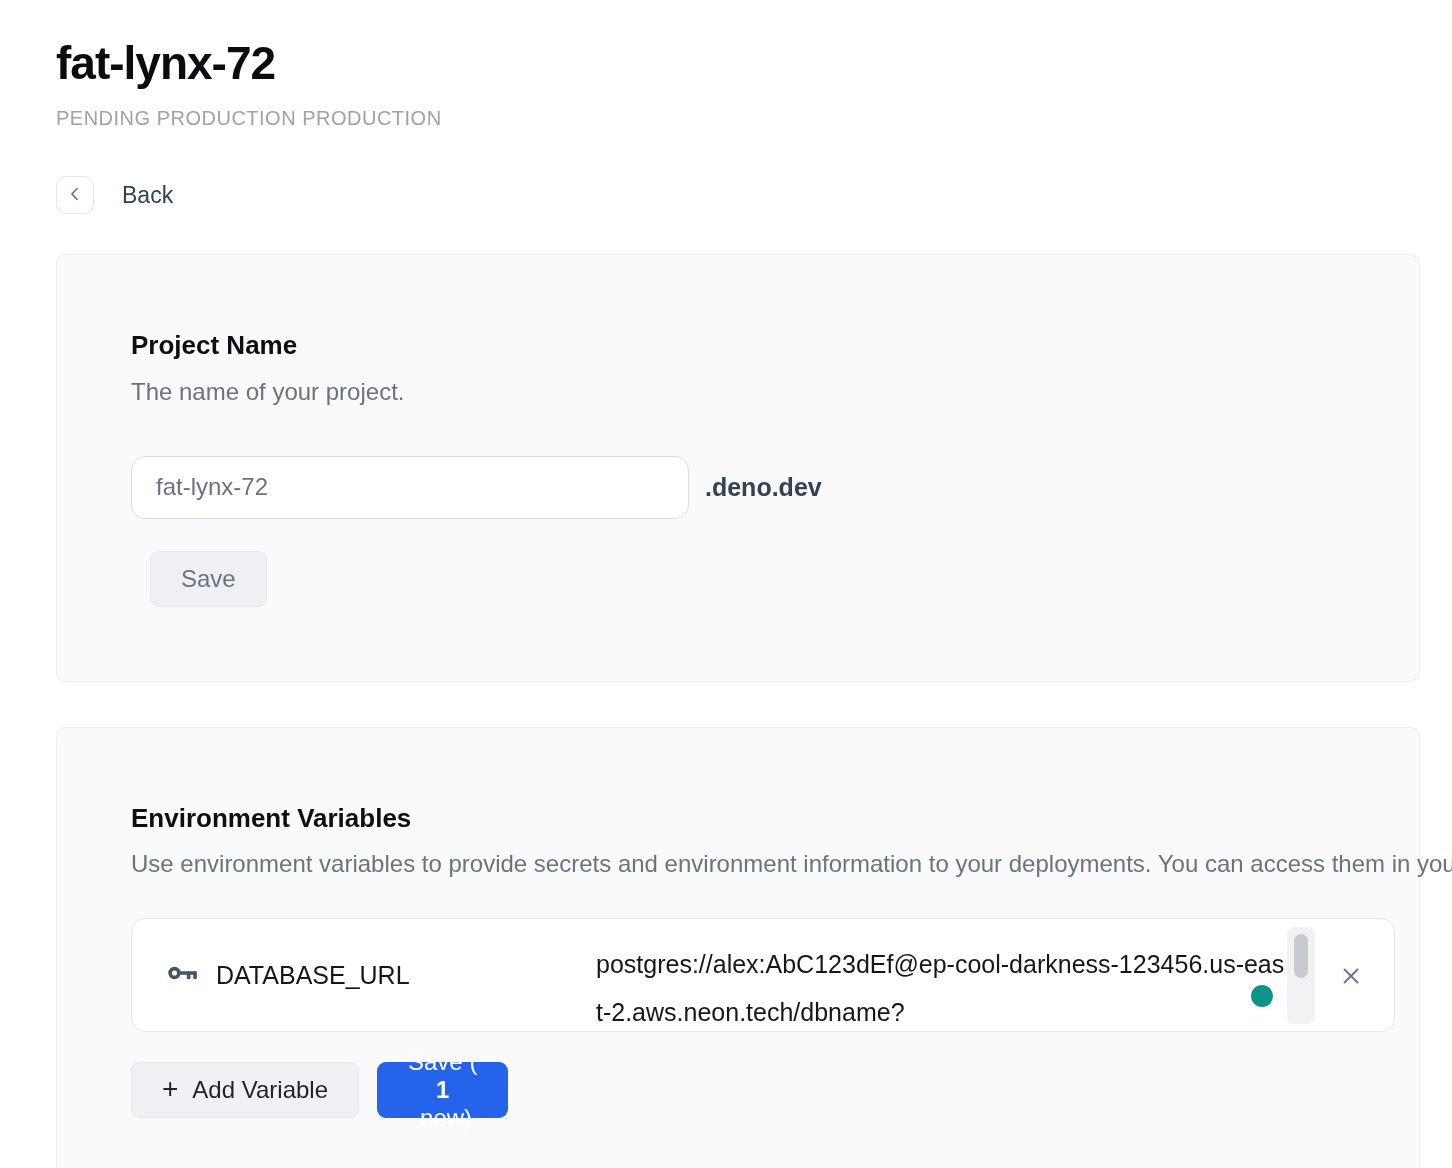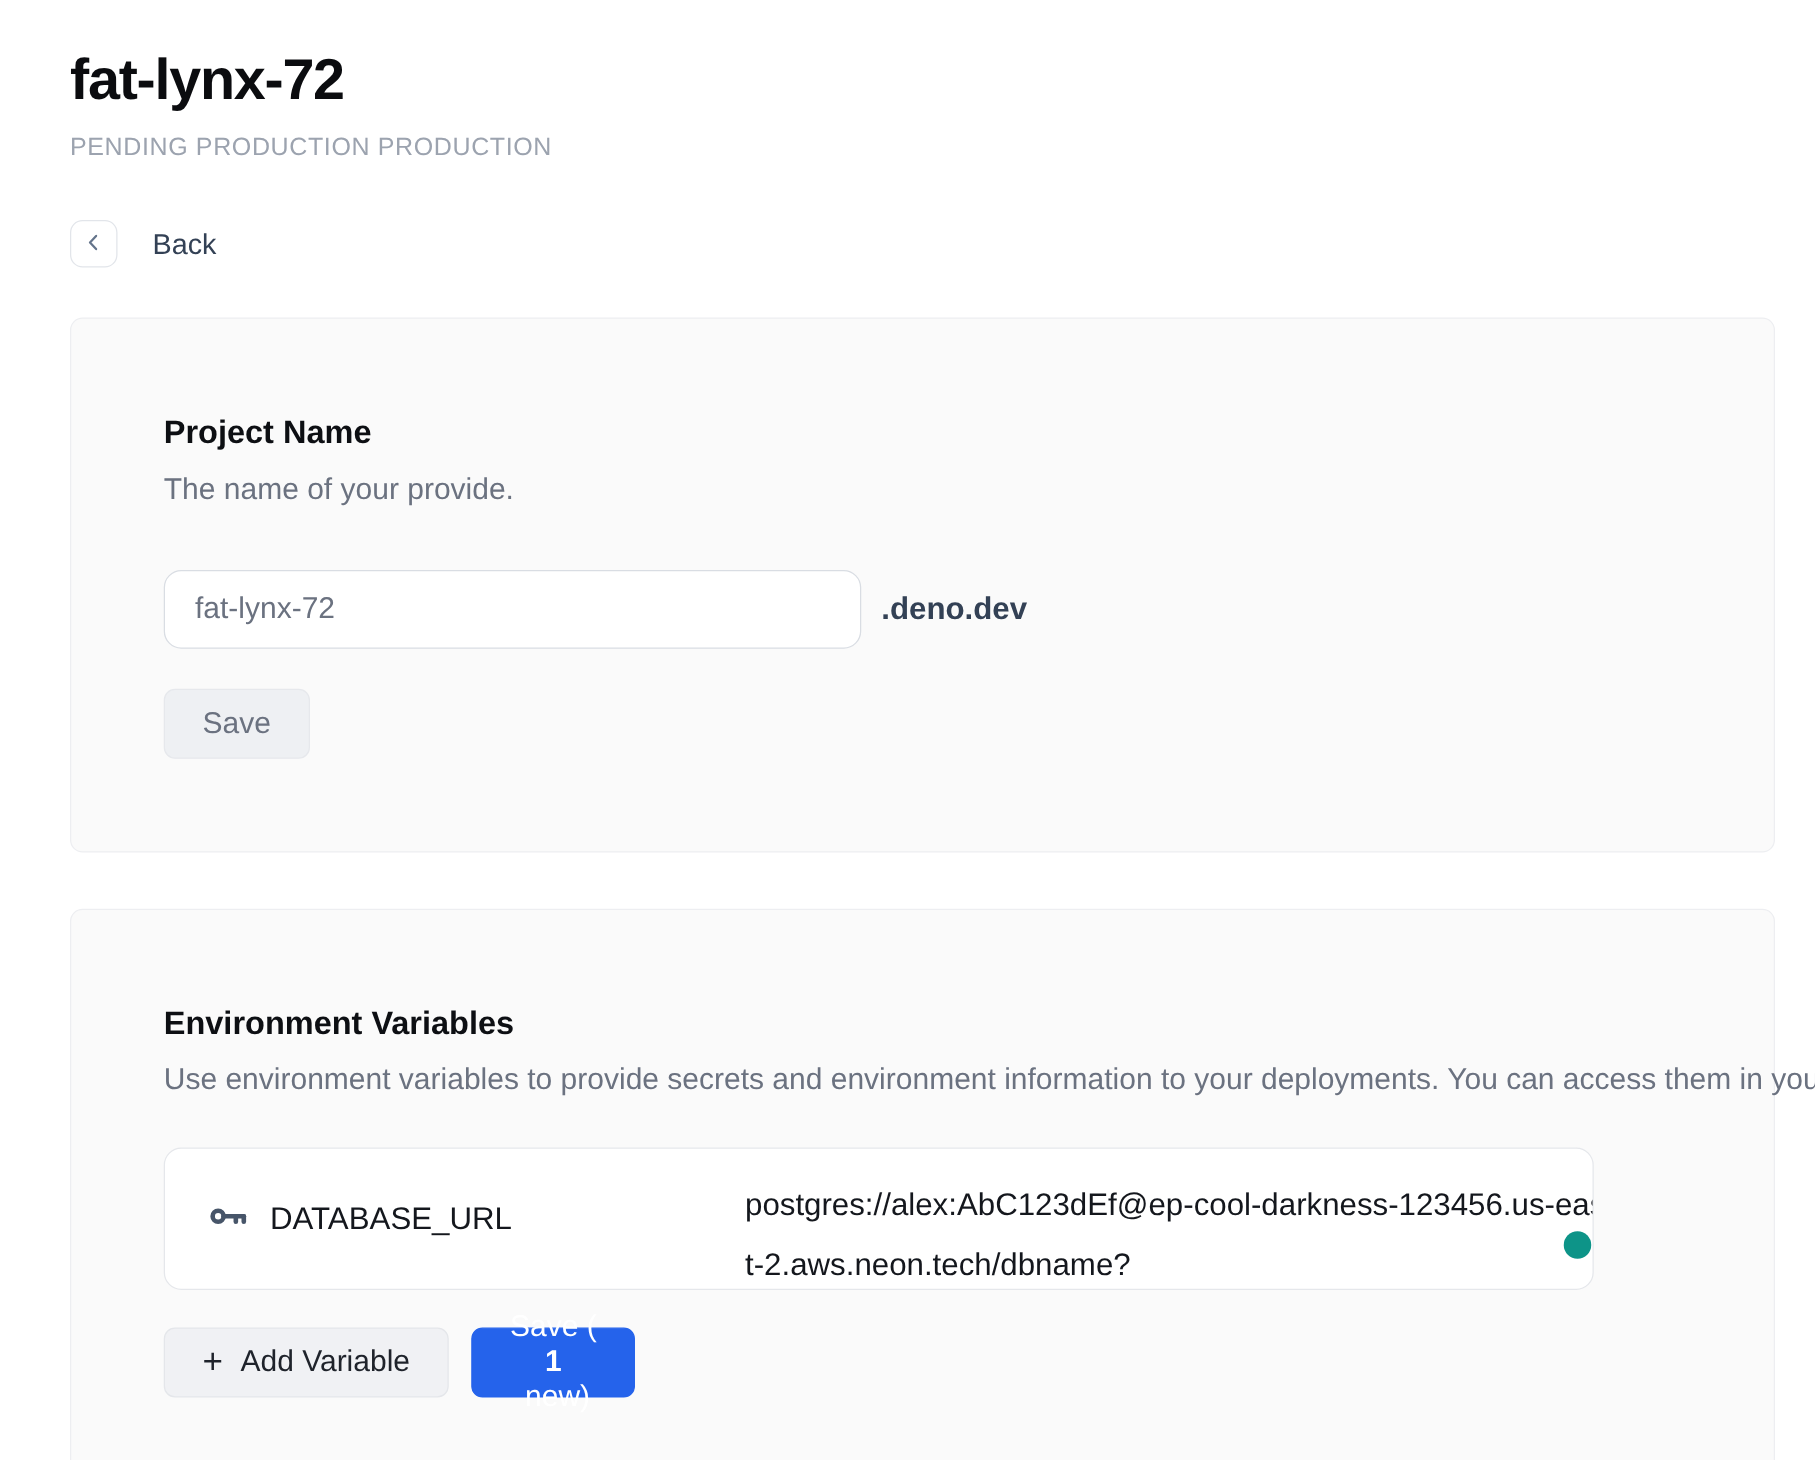--- a/index.html
+++ b/index.html
@@ -82,27 +82,27 @@
     font-family: "Liberation Sans", sans-serif;
     font-size: 24px;
     cursor: pointer;
   }
   .btn-muted {
     background: #eef0f3;
     border: 1px solid #e6e8ec;
     color: #6b7280;
     padding: 0 30px;
   }
-  .save-muted { margin-top: 32px; }
+  .save-muted { margin-top: 32px; margin-left: 19px; }
 
   
   .var-row {
     position: relative;
     margin-top: 34px;
-    width: 1144px;
+    width: 1264px;
     height: 114px;
     background: #ffffff;
     border: 1px solid #e5e7eb;
     border-radius: 14px;
     display: flex;
     overflow: hidden;
   }
   .var-name-cell {
     flex: 0 0 464px;
     display: flex; align-items: center; gap: 16px;
@@ -176,21 +176,21 @@
         <svg width="18" height="18" viewBox="0 0 24 24" fill="none" stroke="#64748b" stroke-width="2.4" stroke-linecap="round" stroke-linejoin="round">
           <polyline points="14.5,5 8,12 14.5,19"></polyline>
         </svg>
       </span>
     </button>
     <span class="back-label">Back</span>
   </div>
 
   <section class="card card-1">
     <h2>Project Name</h2>
-    <p class="card-desc">The name of your provide.</p>
+    <p class="card-desc">The name of your project.</p>
 
     <div class="input-row">
       <input class="text-input" type="text" value="fat-lynx-72" style="">
       <span class="domain-suffix">.deno.dev</span>
     </div>
 
     <button class="btn btn-muted save-muted">Save</button>
   </section>
 
   <section class="card card-2">

